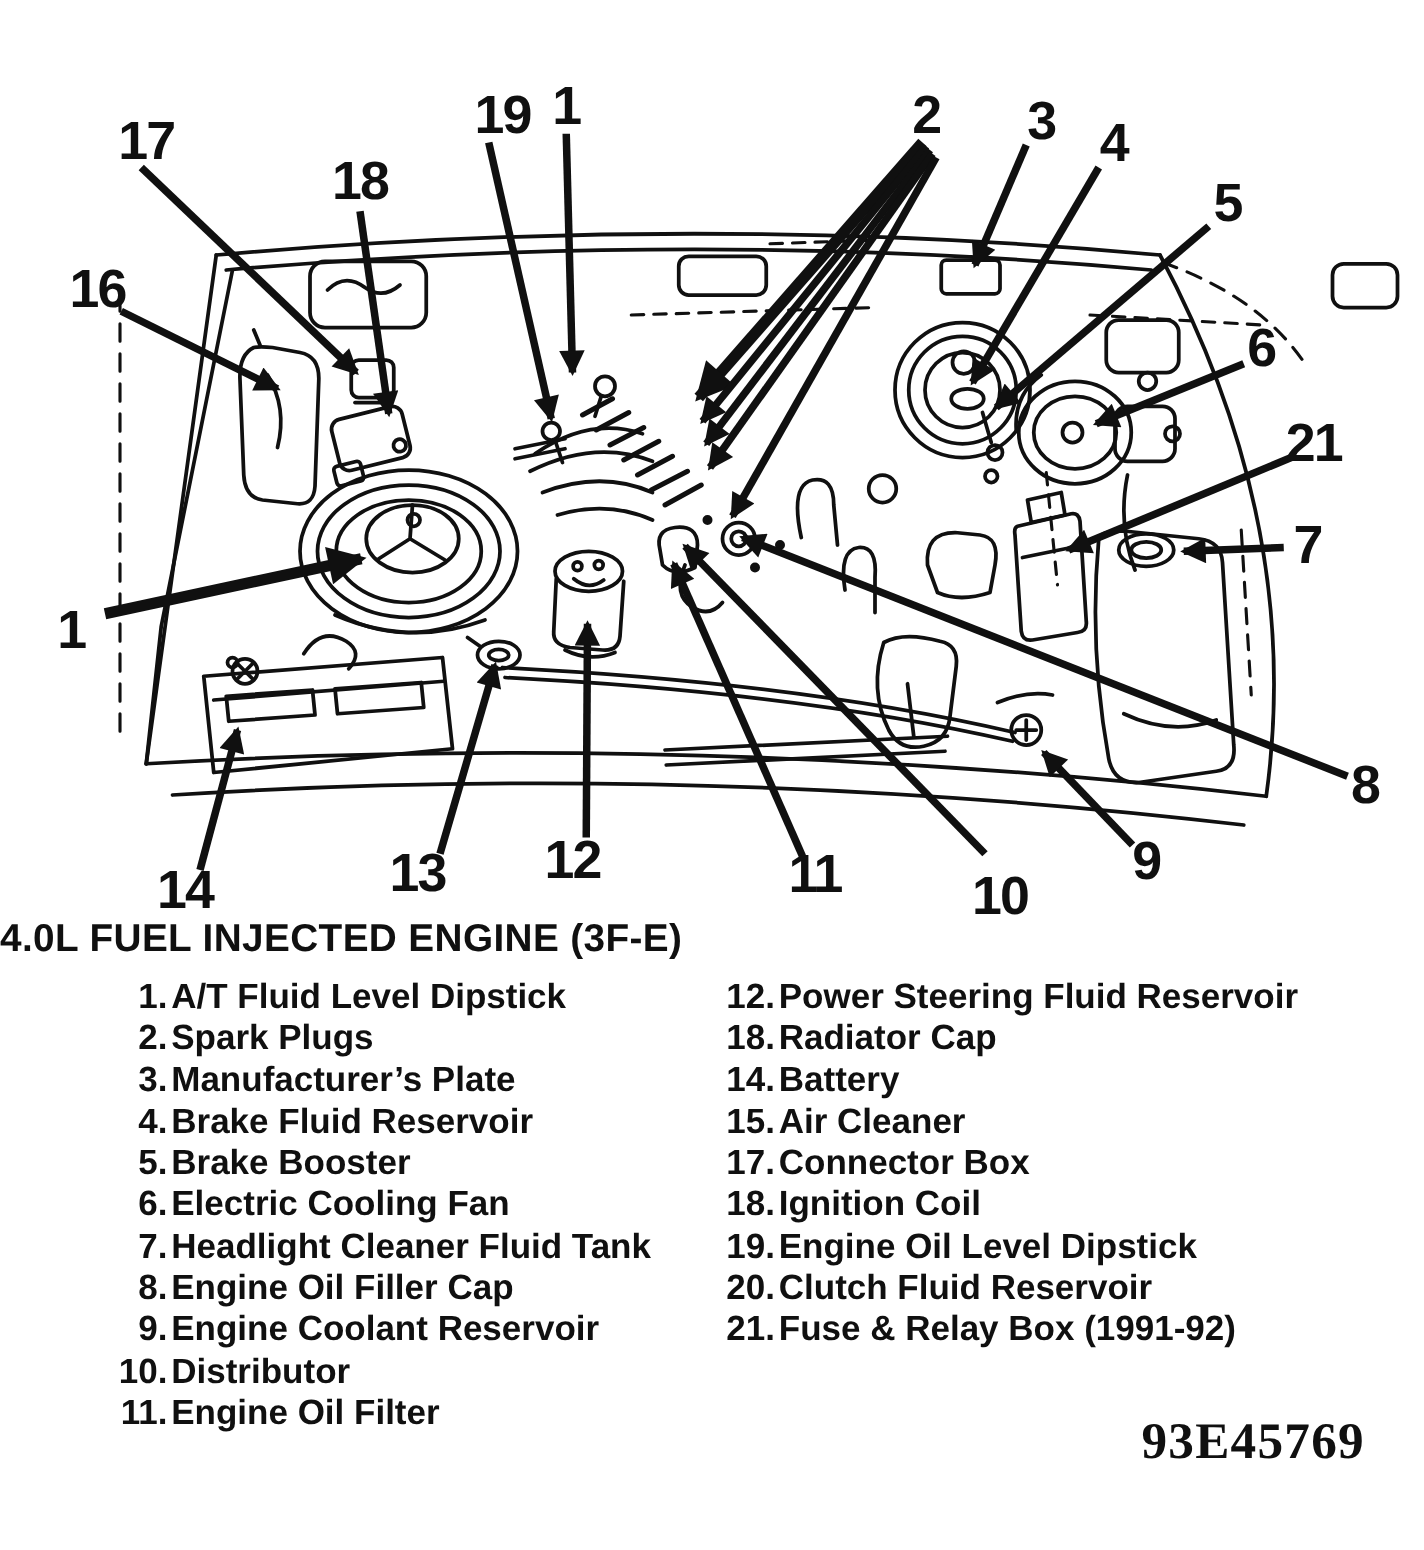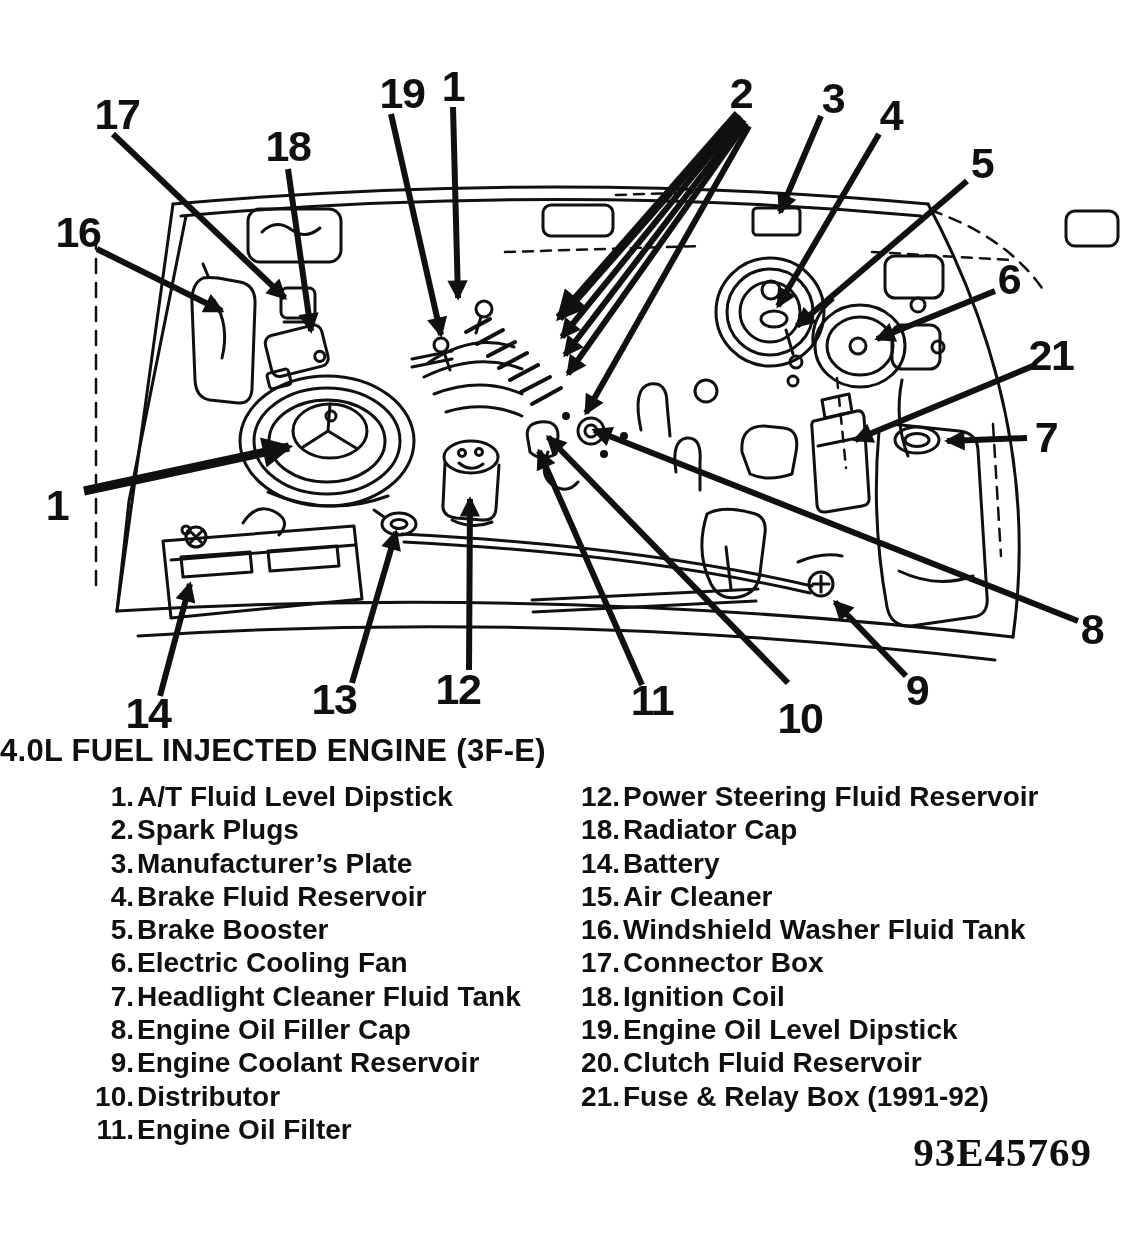--- a/index.html
+++ b/index.html
@@ -306,24 +306,20 @@
       </div>
     <div class="lrow">
         <span class="lnum">14.</span>
         <span class="ltxt">Battery</span>
       </div>
     <div class="lrow">
         <span class="lnum">15.</span>
         <span class="ltxt">Air Cleaner</span>
       </div>
     <div class="lrow">
-        <span class="lnum">16.</span>
-        <span class="ltxt">Windshield Washer Fluid Tank</span>
-      </div>
-    <div class="lrow">
         <span class="lnum">17.</span>
         <span class="ltxt">Connector Box</span>
       </div>
     <div class="lrow">
         <span class="lnum">18.</span>
         <span class="ltxt">Ignition Coil</span>
       </div>
     <div class="lrow">
         <span class="lnum">19.</span>
         <span class="ltxt">Engine Oil Level Dipstick</span>

